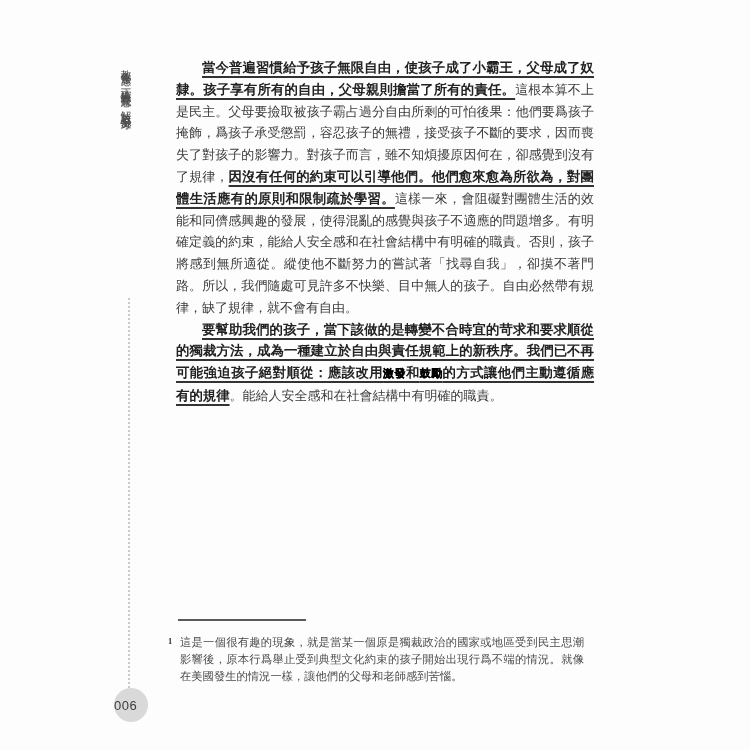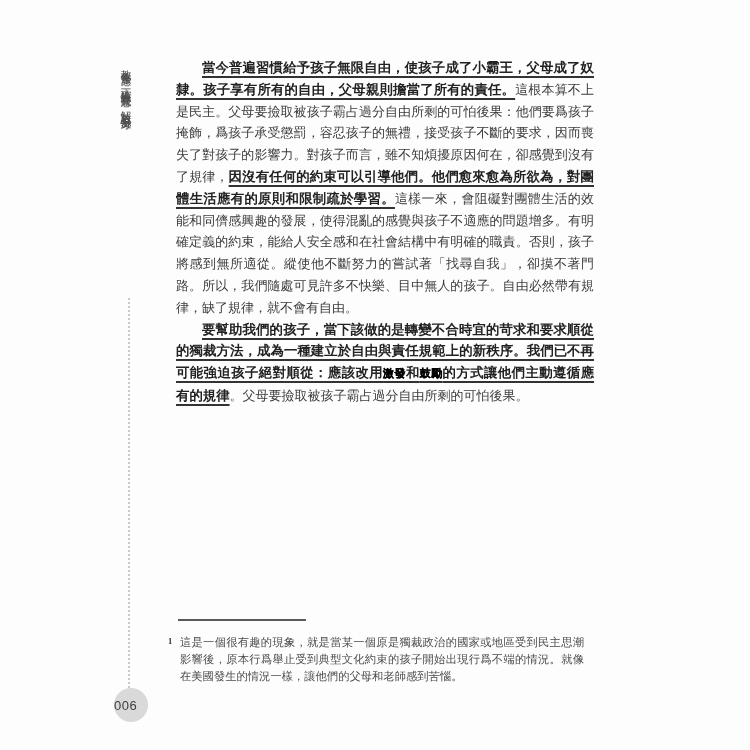--- a/index.html
+++ b/index.html
@@ -117,21 +117,21 @@
 
   <div class="dotted-rule"></div>
 
   <div class="page-number-badge">
     <span>006</span>
   </div>
 
   <div class="text-column">
     <div id="paragraphs">
         <p class="indent"><span class="seg-u">當今普遍習慣給予孩子無限自由，使孩子成了小霸王，父母成了奴隸。孩子享有所有的自由，父母親則擔當了所有的責任。</span><span>這根本算不上是民主。父母要撿取被孩子霸占過分自由所剩的可怕後果：他們要爲孩子掩飾，爲孩子承受懲罰，容忍孩子的無禮，接受孩子不斷的要求，因而喪失了對孩子的影響力。對孩子而言，雖不知煩擾原因何在，卻感覺到沒有了規律，</span><span class="seg-u">因沒有任何的約束可以引導他們。他們愈來愈為所欲為，對團體生活應有的原則和限制疏於學習。</span><span>這樣一來，會阻礙對團體生活的效能和同儕感興趣的發展，使得混亂的感覺與孩子不適應的問題增多。有明確定義的約束，能給人安全感和在社會結構中有明確的職責。否則，孩子將感到無所適從。縱使他不斷努力的嘗試著「找尋自我」，卻摸不著門路。所以，我們隨處可見許多不快樂、目中無人的孩子。自由必然帶有規律，缺了規律，就不會有自由。</span></p>
-        <p class="indent"><span class="seg-u">要幫助我們的孩子，當下該做的是轉變不合時宜的苛求和要求順從的獨裁方法，成為一種建立於自由與責任規範上的新秩序。我們已不再可能強迫孩子絕對順從：應該改用</span><span class="seg-uh">激發</span><span class="seg-u">和</span><span class="seg-uh">鼓勵</span><span class="seg-u">的方式讓他們主動遵循應有的規律</span><span>。父母要撿取被孩子霸占過分自由所剩的可怕後果。</span></p>
+        <p class="indent"><span class="seg-u">要幫助我們的孩子，當下該做的是轉變不合時宜的苛求和要求順從的獨裁方法，成為一種建立於自由與責任規範上的新秩序。我們已不再可能強迫孩子絕對順從：應該改用</span><span class="seg-uh">激發</span><span class="seg-u">和</span><span class="seg-uh">鼓勵</span><span class="seg-u">的方式讓他們主動遵循應有的規律</span><span>。能給人安全感和在社會結構中有明確的職責。</span></p>
       </div>
   </div>
 
   <div class="footnote-rule"></div>
 
   <div class="footnote">
     <sup class="fn-marker">1</sup>
     <span>這是一個很有趣的現象，就是當某一個原是獨裁政治的國家或地區受到民主思潮影響後，原本行爲舉止受到典型文化約束的孩子開始出現行爲不端的情況。就像在美國發生的情況一樣，讓他們的父母和老師感到苦惱。</span>
   </div>
 

